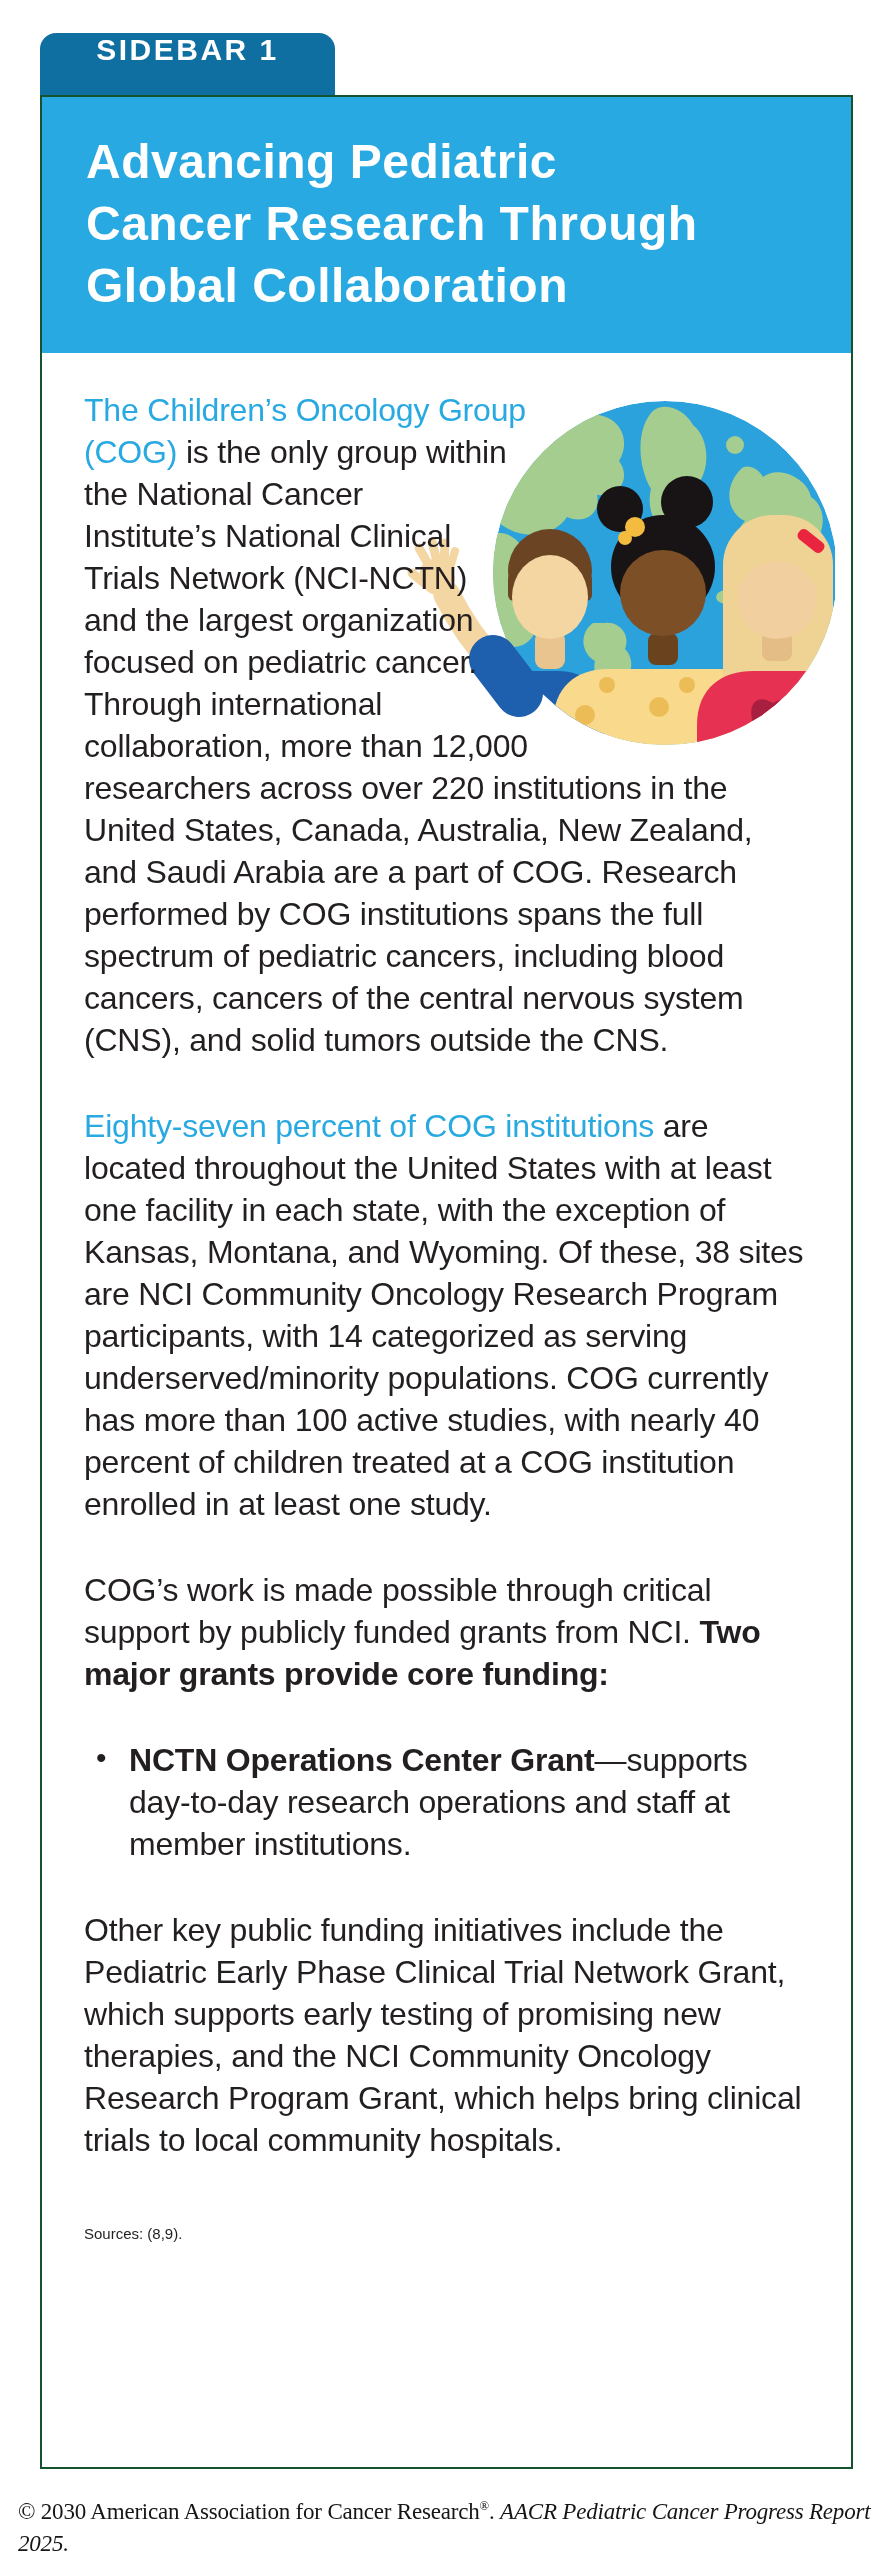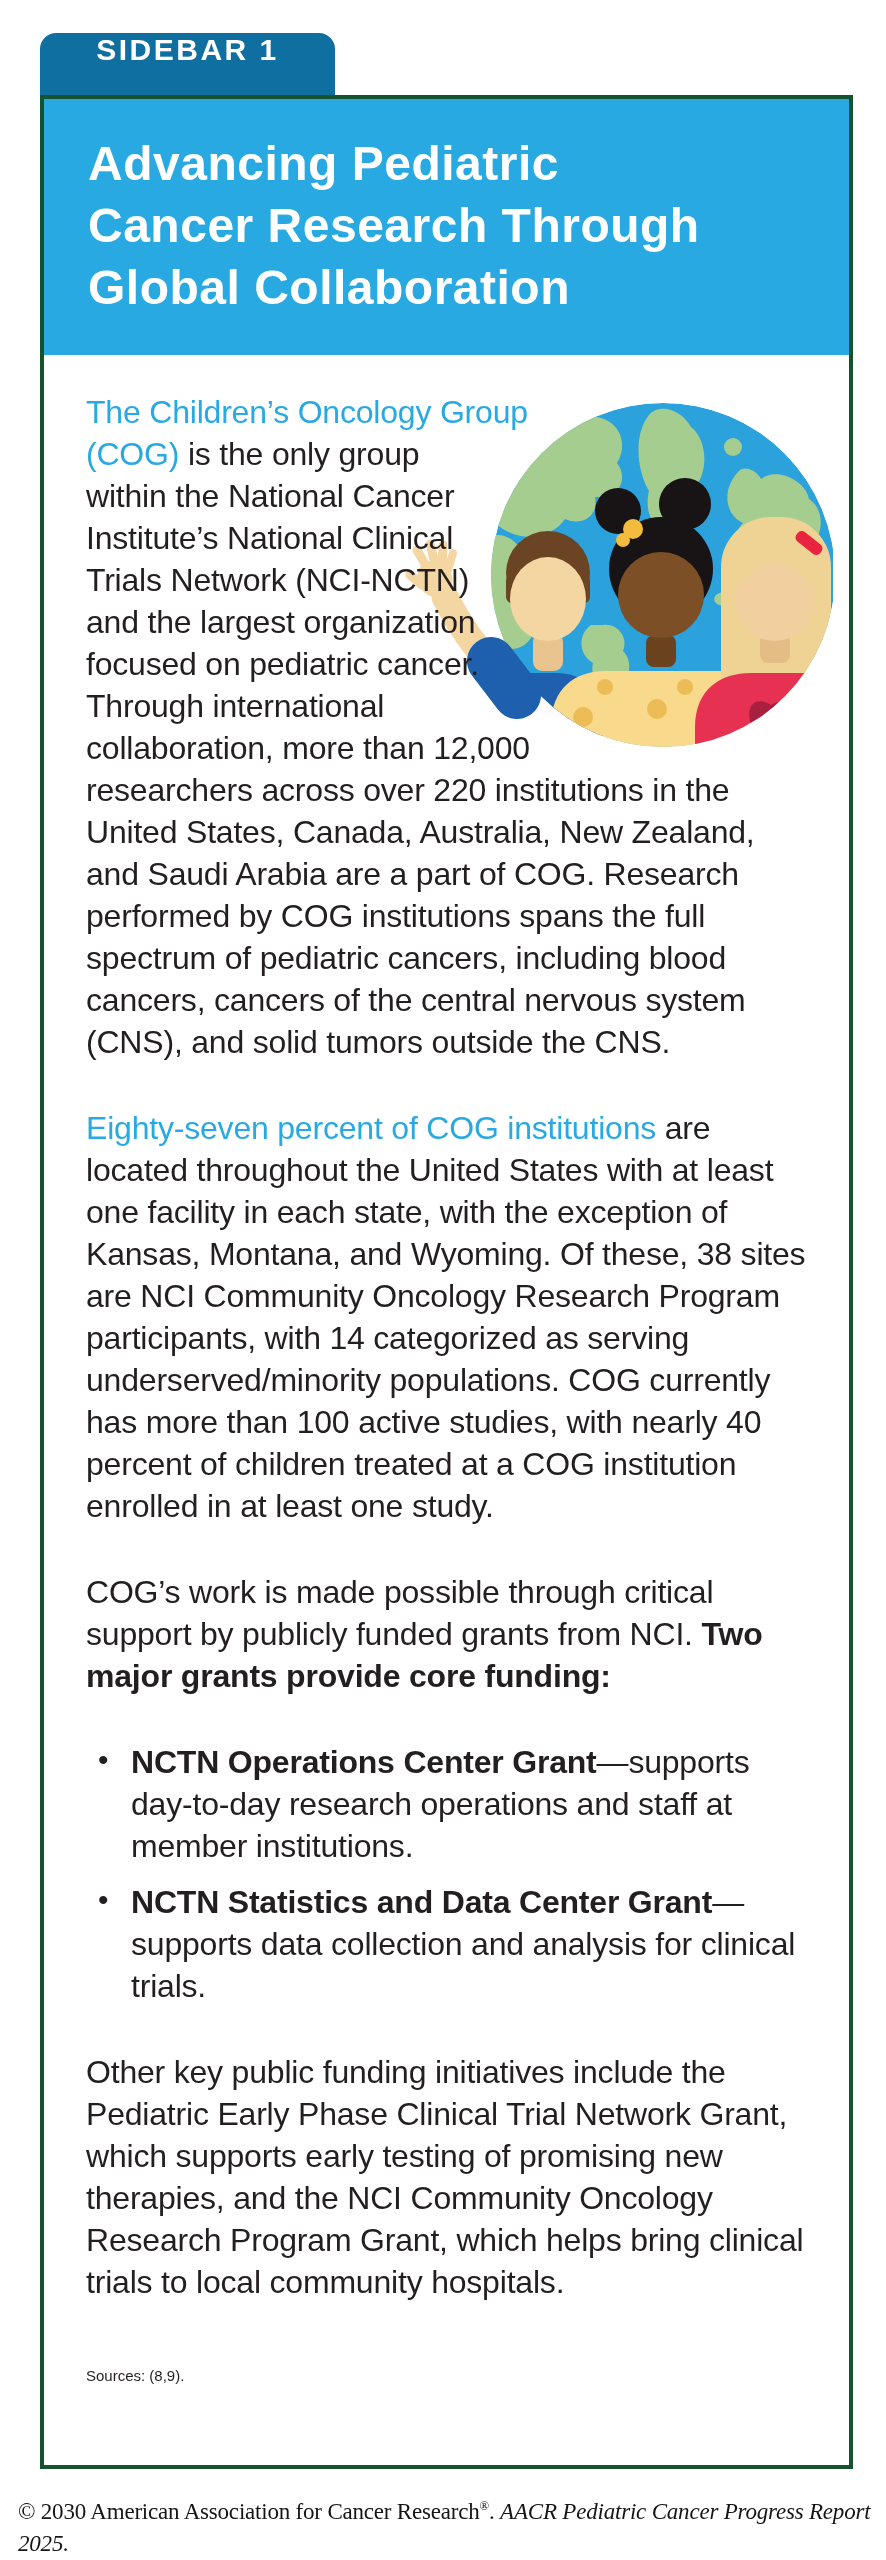--- a/index.html
+++ b/index.html
@@ -15,21 +15,21 @@
     width: 295px; height: 64px;
     background: #0F6FA0;
     border-radius: 16px 16px 0 0;
     display: flex; align-items: flex-start; justify-content: center;
     color: #ffffff; font-size: 30px; font-weight: bold; letter-spacing: 2.5px;
   }
   .box {
     position: absolute; left: 40px; top: 95px;
     width: 813px; height: 2374px;
     box-sizing: border-box;
-    border: 4px solid #14532d;
+    border: 2px solid #14532d;
     background: #ffffff;
   }
   .header {
     background: #29A9E1;
     padding: 34px 44px 36px 44px;
   }
   .header-title {
     color: #ffffff; font-weight: bold;
     font-size: 48px; line-height: 62px; letter-spacing: 0.5px;
   }
@@ -152,21 +152,20 @@
     </div>
 
     <p class="para"><span class="lead-blue">The Children’s Oncology Group (COG)</span><span> is the only group within the National Cancer Institute’s National Clinical Trials Network (NCI-NCTN) and the largest organization focused on pediatric cancer. Through international collaboration, more than 12,000 researchers across over 220 institutions in the United States, Canada, Australia, New Zealand, and Saudi Arabia are a part of COG. Research performed by COG institutions spans the full spectrum of pediatric cancers, including blood cancers, cancers of the central nervous system (CNS), and solid tumors outside the CNS.</span></p>
 
     <p class="para"><span class="lead-blue">Eighty-seven percent of COG institutions</span><span> are located throughout the United States with at least one facility in each state, with the exception of Kansas, Montana, and Wyoming. Of these, 38 sites are NCI Community Oncology Research Program participants, with 14 categorized as serving underserved/minority populations. COG currently has more than 100 active studies, with nearly 40 percent of children treated at a COG institution enrolled in at least one study.</span></p>
 
     <p class="para"><span>COG’s work is made possible through critical support by publicly funded grants from NCI. </span><span class="bold-black">Two major grants provide core funding:</span></p>
 
     <ul class="funding-list">
       <li><span class="bold-black">NCTN Operations Center Grant</span><span>—supports day-to-day research operations and staff at member institutions.</span></li>
-      <li><span class="bold-black">NCTN Statistics and Data Center Grant</span><span>—supports data collection and analysis for clinical trials.</span></li>
     </ul>
 
     <p class="para">Other key public funding initiatives include the Pediatric Early Phase Clinical Trial Network Grant, which supports early testing of promising new therapies, and the NCI Community Oncology Research Program Grant, which helps bring clinical trials to local community hospitals.</p>
 
     <div class="sources">Sources: (8,9).</div>
   </div>
 </div>
 
 <div class="footer">
   <div><span>© 2030 American Association for Cancer Research</span><sup>®</sup><span>. </span><span class="italic">AACR Pediatric Cancer Progress Report 2025.</span></div>

